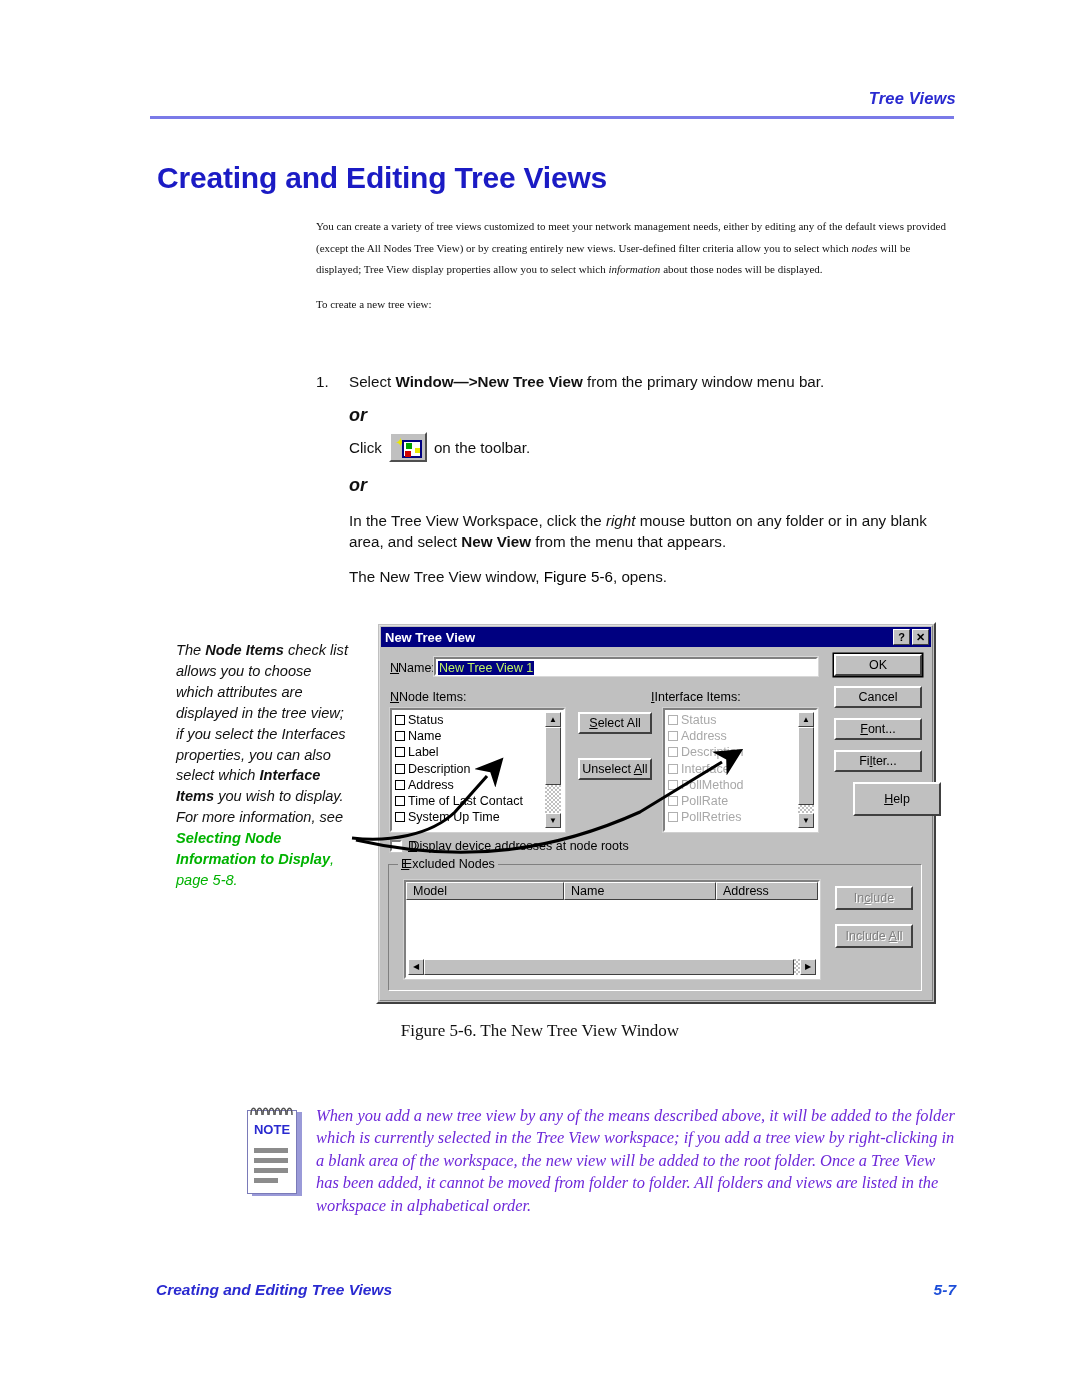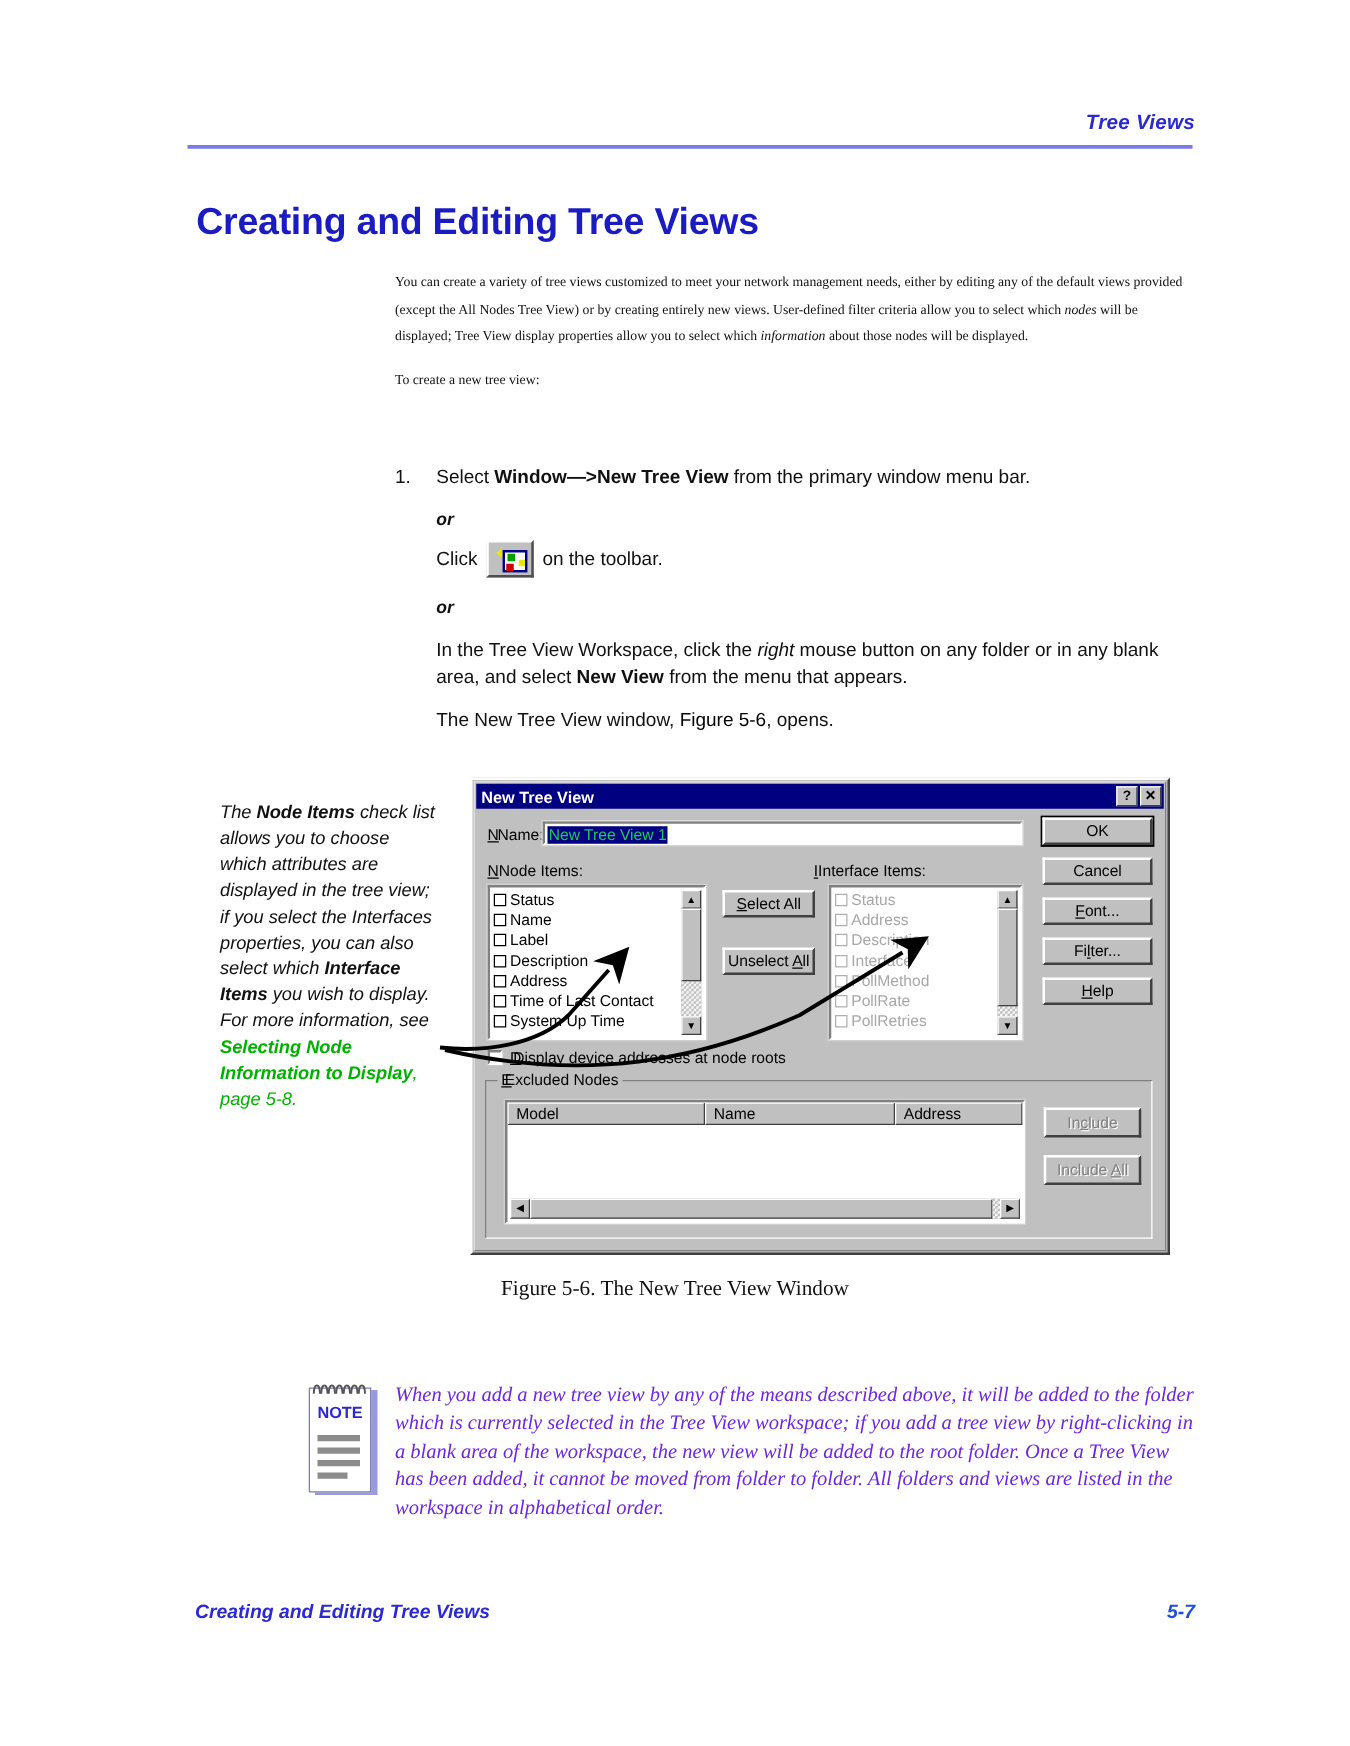--- a/index.html
+++ b/index.html
@@ -44,21 +44,21 @@
   .step {
     position:absolute; left:316px; top:371px; width:645px;
     font-family:"Liberation Sans", sans-serif;
     font-size:15.2px; line-height:21px; color:#111;
   }
   .step-row { display:flex; }
   .step-num { width:33px; flex:0 0 33px; }
   .step-body { flex:1; }
   .or {
     font-family:"Liberation Sans", sans-serif;
-    font-weight:bold; font-style:italic; font-size:14px; color:#111;
+    font-weight:bold; font-style:italic; font-size:18px; color:#111;
     margin:13px 0 6px 0;
   }
   .clickline { display:flex; align-items:center; gap:7px; margin:2px 0 4px 0; }
   .blk { font-weight:bold; }
   .grn { color:#000000; }
 
   
   .tb-icon {
     width:38px; height:30px; background:#c0c0c0;
     border-top:2px solid #ffffff; border-left:2px solid #ffffff;
@@ -117,21 +117,21 @@
   .lbl u { text-decoration:underline; }
 
   .field {
     position:absolute; background:#ffffff; box-sizing:border-box;
     border-top:2px solid #808080; border-left:2px solid #808080;
     border-right:2px solid #ffffff; border-bottom:2px solid #ffffff;
     outline:1px solid #d8d8d8;
   }
   .field-txt {
     position:absolute; left:2px; top:2px;
-    background:#000080; color:#22c55e; font-size:12.5px;
+    background:#000080; color:#bef264; font-size:12.5px;
     padding:0 1px;
   }
 
   .btn {
     position:absolute; background:#c0c0c0; box-sizing:border-box;
     border-top:2px solid #ffffff; border-left:2px solid #ffffff;
     border-right:2px solid #404040; border-bottom:2px solid #404040;
     display:flex; align-items:center; justify-content:center;
     font-size:12.5px; color:#000;
   }
@@ -440,21 +440,21 @@
       </div>
     <div class="btn" style="left:456px; top:62px; width:88px; height:22px;">
         <span>Cancel</span>
       </div>
     <div class="btn" style="left:456px; top:94px; width:88px; height:22px;">
         <span><u>F</u>ont...</span>
       </div>
     <div class="btn" style="left:456px; top:126px; width:88px; height:22px;">
         <span>Fi<u>l</u>ter...</span>
       </div>
-    <div class="btn" style="left:456px; top:158px; width:88px; height:22px;">
+    <div class="btn" style="left:475px; top:158px; width:88px; height:34px;">
         <span><u>H</u>elp</span>
       </div>
 
     <div class="chkrow" style="left:12px; top:215px;">
       <span class="box"></span>
       <span><u>D</u><span style="margin-left:-6.5px;">Display device addresses at node roots</span></span>
     </div>
 
     <div class="group" style="left:10px; top:240px; width:534px; height:127px;"></div>
     <div class="grp-title" style="left:20px; top:233px;"><u>E</u><span style="margin-left:-5.5px;">Excluded Nodes</span></div>

